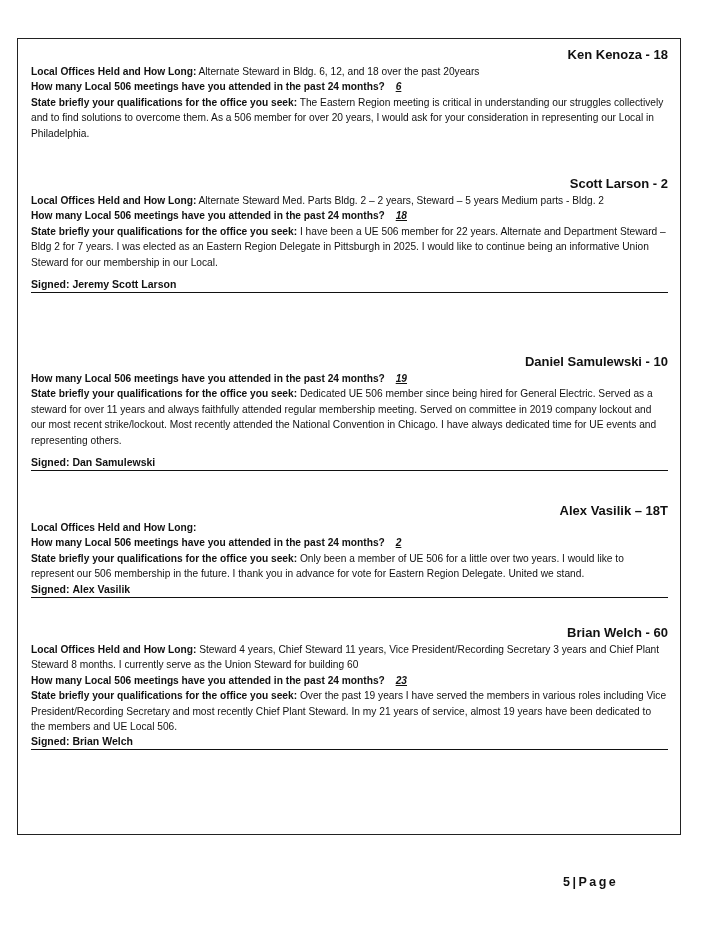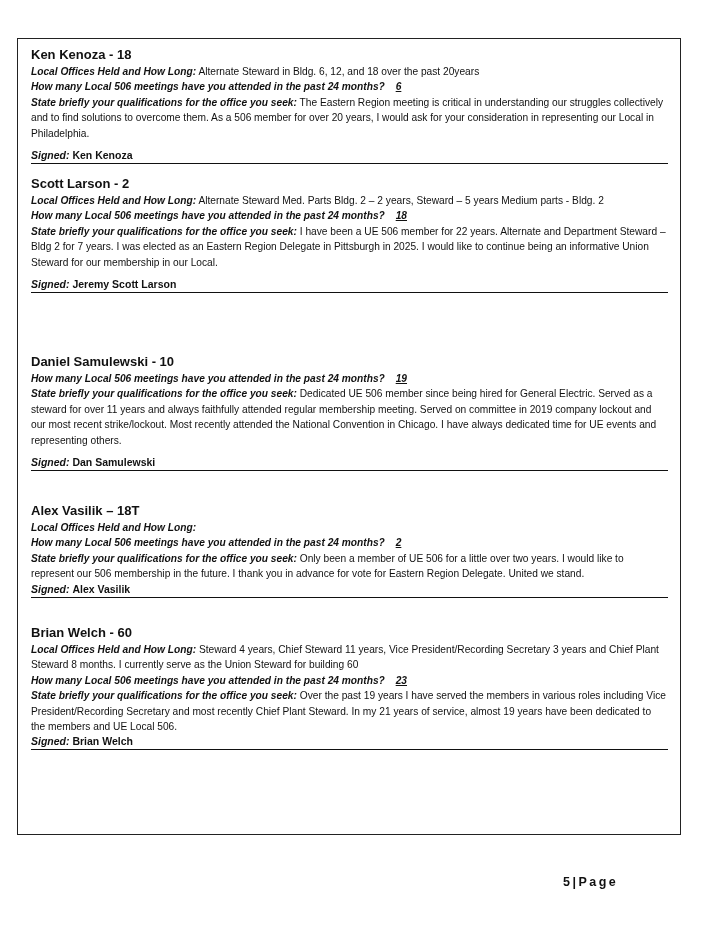--- a/index.html
+++ b/index.html
@@ -7,25 +7,25 @@
       width: 727px; height: 943px; position: relative; overflow: hidden;
       font-family: "Liberation Sans", "DejaVu Sans", sans-serif;
       color: #111;
     }
     .frame {
       position: absolute; left: 17px; top: 38px; width: 664px; height: 797px;
       border: 1.5px solid #222; box-sizing: border-box;
     }
     .entry { position: absolute; left: 13px; width: 637px; }
     .title {
-      text-align: left; font-weight: bold; font-size: 13px; line-height: 16px;
+      text-align: right; font-weight: bold; font-size: 13px; line-height: 16px;
       margin-bottom: 1px;
     }
     .line { font-size: 10.2px; line-height: 15.4px; }
-    .lbl { font-style: italic; font-weight: bold; margin-top: 40px; }
+    .lbl { font-weight: bold; margin-top: 40px; }
     .uval { font-style: italic; font-weight: bold; text-decoration: underline; margin-left: 8px; }
     .em { font-style: italic; }
     .signed {
       font-size: 10.5px; line-height: 14px; border-bottom: 1.3px solid #111;
       padding-bottom: 1px;
     }
     .signed .name { font-weight: bold; }
     .gap { height: 7px; }
     .logo {
       position: absolute; left: 290px; top: 718px; width: 76px; height: 58px;
@@ -48,24 +48,20 @@
     </div>
     <div class="line">
       <span class="lbl">How many Local 506 meetings have you attended in the past 24 months?</span>
       <span class="uval">6</span>
     </div>
     <div class="line">
       <span class="lbl">State briefly your qualifications for the office you seek:</span>
       <span>The Eastern Region meeting is critical in understanding our struggles collectively and to find solutions to overcome them. As a 506 member for over 20 years, I would ask for your consideration in representing our Local in Philadelphia.</span>
     </div>
     <div class="gap"></div>
-    <div class="signed">
-      <span class="lbl">Signed:</span>
-      <span class="name">Ken Kenoza</span>
-    </div>
   </div>
 
   <div class="entry" style="top:137px;">
     <div class="title">Scott Larson - 2</div>
     <div class="line">
       <span class="lbl">Local Offices Held and How Long:</span>
       <span>Alternate Steward Med. Parts Bldg. 2 – 2 years, Steward – 5 years Medium parts - Bldg.  2</span>
     </div>
     <div class="line">
       <span class="lbl">How many Local 506 meetings have you attended in the past 24 months?</span>

